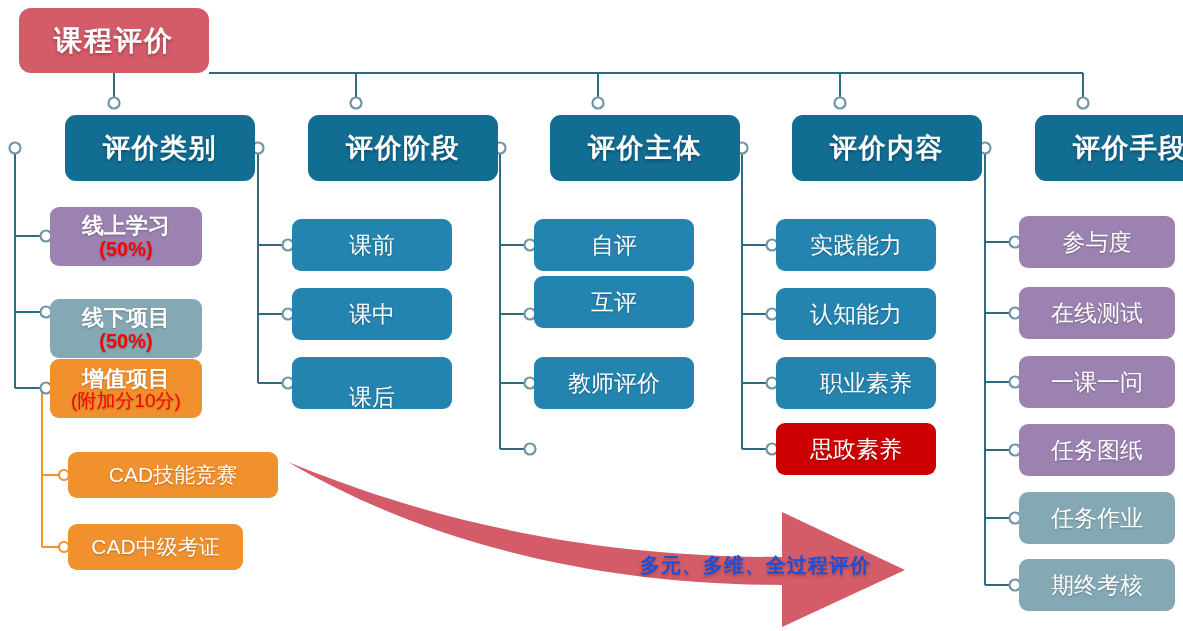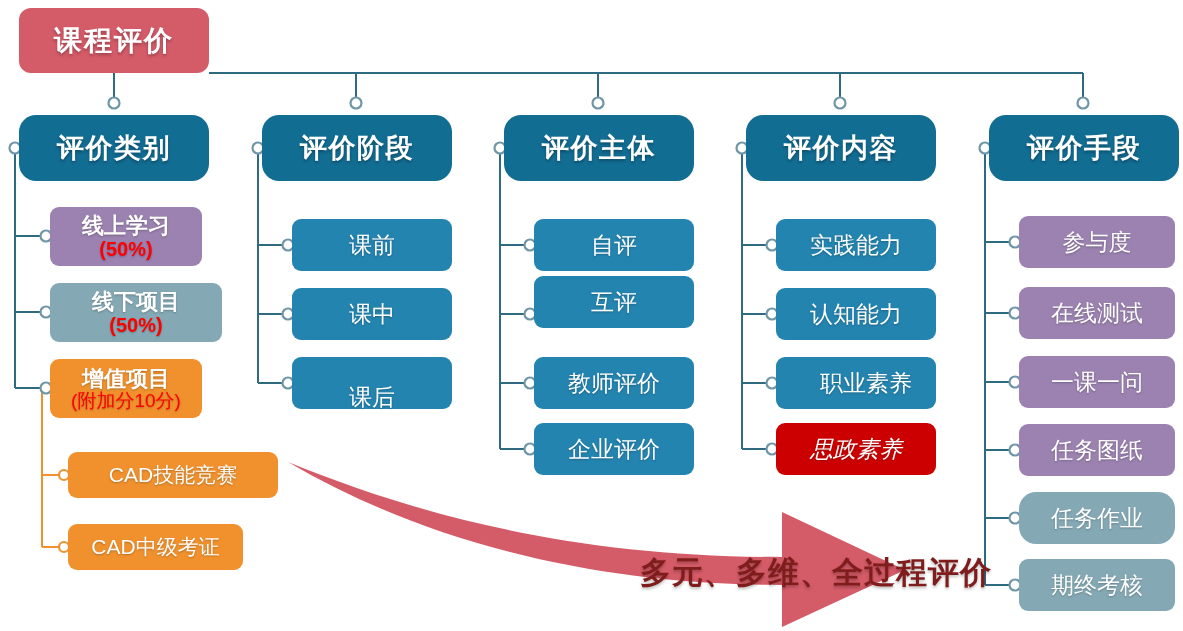--- a/index.html
+++ b/index.html
@@ -41,37 +41,38 @@
     border-radius:12px;
     font-size:28px;font-weight:bold;
     letter-spacing:2px;
     text-shadow:0 2px 3px rgba(0,0,0,.28);
   }
 
   
   .head{
     width:190px;height:66px;
     background:#126d93;
-    border-radius:17px;
+    border-radius:11px;
     font-size:27px;font-weight:bold;
     letter-spacing:1.5px;
     text-shadow:0 2px 3px rgba(0,0,0,.30);
+    margin-left:46px;
   }
 
   
   .chip{
     width:160px;height:52px;
     font-size:23px;
     border-radius:9px;
     text-shadow:0 1px 2px rgba(0,0,0,.25);
   }
   .chip.blue{background:#2484b0;}
   .chip.purple{background:#9b82b0;}
   .chip.teal{background:#84a9b5;}
-  .chip.red{background:#cc0000;font-style:italic;}
+  .chip.red{background:#cc0000;}
   .chip.orange{background:#f0912d;}
 
   
   .chip.two{
     height:59px;
     font-size:22px;font-weight:bold;
     padding-top:1px;
   }
   .chip.two .l2{
     color:#ff0000;
@@ -85,22 +86,22 @@
 
   
   .chip.cad{
     width:160px;height:46px;
     font-size:21px;font-weight:normal;
   }
 
   .arrow-label{
     position:absolute;
     z-index:5;
-    color:#7f1d1d;
-    font-size:31px;
+    color:#1d4ed8;
+    font-size:20px;
     font-weight:bold;
     letter-spacing:1px;
     white-space:nowrap;
     text-shadow:0 2px 3px rgba(0,0,0,.25);
   }
 </style>
 </head>
 <body>
 
 <div id="stage">
@@ -230,21 +231,21 @@
     <span class="l1">评价内容</span>
   </div>
   <div class="node head" style="left:989px;top:115px;">
     <span class="l1">评价手段</span>
   </div>
 
   <div class="node chip two purple" style="left:50px;top:207px;width:152px;">
     <span class="l1">线上学习</span>
     <span class="l2">(50%)</span>
   </div>
-  <div class="node chip two teal" style="left:50px;top:283px;width:172px;">
+  <div class="node chip two teal" style="left:50px;top:299px;width:152px;">
     <span class="l1">线下项目</span>
     <span class="l2">(50%)</span>
   </div>
   <div class="node chip two orangebig orange" style="left:50px;top:359px;width:152px;">
     <span class="l1">增值项目</span>
     <span class="l2">(附加分10分)</span>
   </div>
   <div class="node chip cad orange" style="left:68px;top:452px;width:210px;">
     <span class="l1">CAD技能竞赛</span>
   </div>
@@ -264,23 +265,20 @@
 
   <div class="node chip blue" style="left:534px;top:219px;">
     <span class="l1">自评</span>
   </div>
   <div class="node chip blue" style="left:534px;top:276px;">
     <span class="l1">互评</span>
   </div>
   <div class="node chip blue" style="left:534px;top:357px;">
     <span class="l1">教师评价</span>
   </div>
-  <div class="node chip blue" style="left:534px;top:423px;">
-    <span class="l1">企业评价</span>
-  </div>
 
   <div class="node chip blue" style="left:776px;top:219px;">
     <span class="l1">实践能力</span>
   </div>
   <div class="node chip blue" style="left:776px;top:288px;">
     <span class="l1">认知能力</span>
   </div>
   <div class="node chip blue" style="left:776px;top:357px;padding-left:20px;">
     <span class="l1">职业素养</span>
   </div>
@@ -293,21 +291,21 @@
   </div>
   <div class="node chip purple" style="left:1019px;top:287px;width:156px;">
     <span class="l1">在线测试</span>
   </div>
   <div class="node chip purple" style="left:1019px;top:356px;width:156px;">
     <span class="l1">一课一问</span>
   </div>
   <div class="node chip purple" style="left:1019px;top:424px;width:156px;">
     <span class="l1">任务图纸</span>
   </div>
-  <div class="node chip teal" style="left:1019px;top:492px;width:156px;border-radius:17px;">
+  <div class="node chip teal" style="left:1019px;top:492px;width:156px;">
     <span class="l1">任务作业</span>
   </div>
   <div class="node chip teal" style="left:1019px;top:559px;width:156px;">
     <span class="l1">期终考核</span>
   </div>
 
   <div class="arrow-label" style="left:640px;top:552px;">多元、多维、全过程评价</div>
 
 </div>
 

